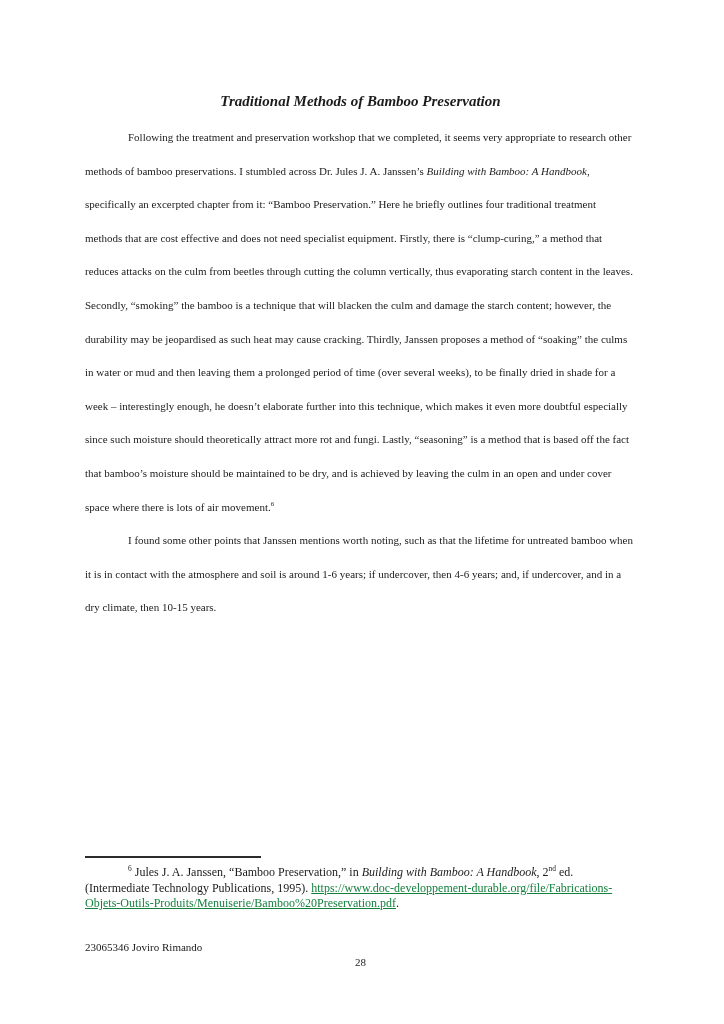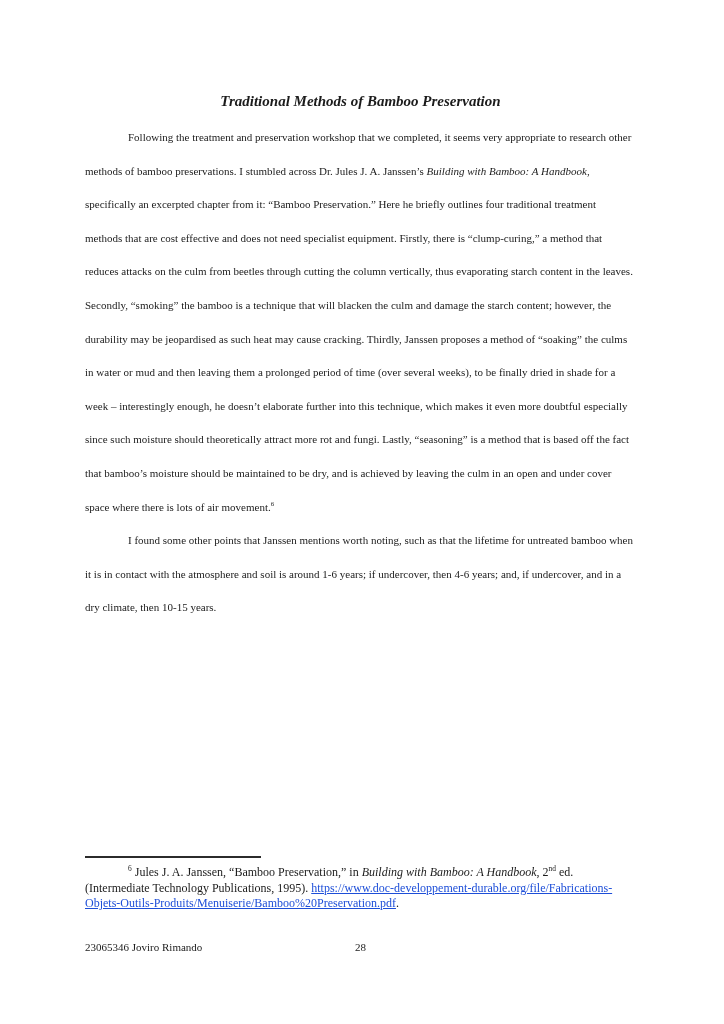--- a/index.html
+++ b/index.html
@@ -54,42 +54,42 @@
     margin-bottom: 7px;
   }
   .footnote-text {
     font-size: 12px;
     line-height: 15.6px;
     text-indent: 43px;
     margin: 0;
     overflow-wrap: break-word;
   }
   .doc-link {
-    color: #1d4ed8;
+    color: #15803d;
     text-decoration: underline;
     cursor: pointer;
   }
   .footer {
     position: absolute;
     left: 85px;
     top: 941px;
     width: 551px;
     height: 20px;
     font-size: 11px;
   }
   .footer .author {
     position: absolute;
     left: 0;
     top: 0;
   }
   .footer .page-num {
     position: absolute;
     left: 50%;
     transform: translateX(-50%);
-    top: 0;
+    top: 15px;
   }
 </style>
 </head>
 <body>
 
 <div class="page">
 
   <div class="content">
     <h1 class="doc-title">Traditional Methods of Bamboo Preservation</h1>
     <div class="body-paragraphs" id="paragraphs">

